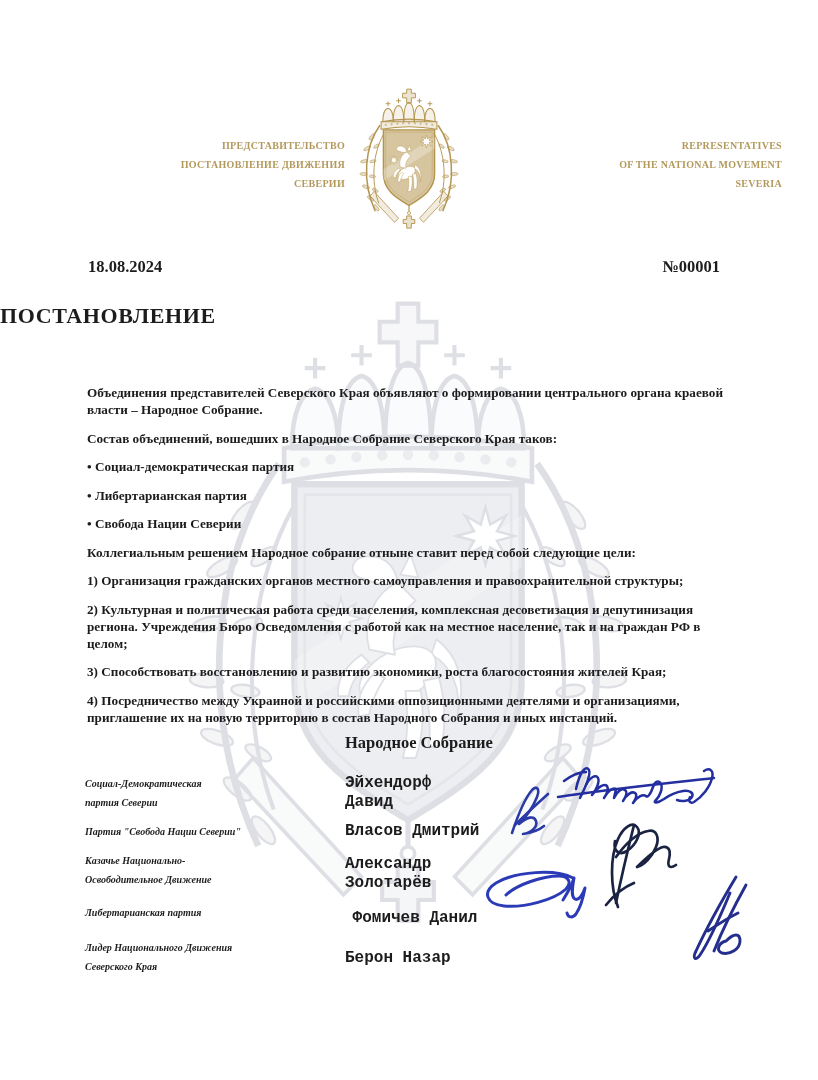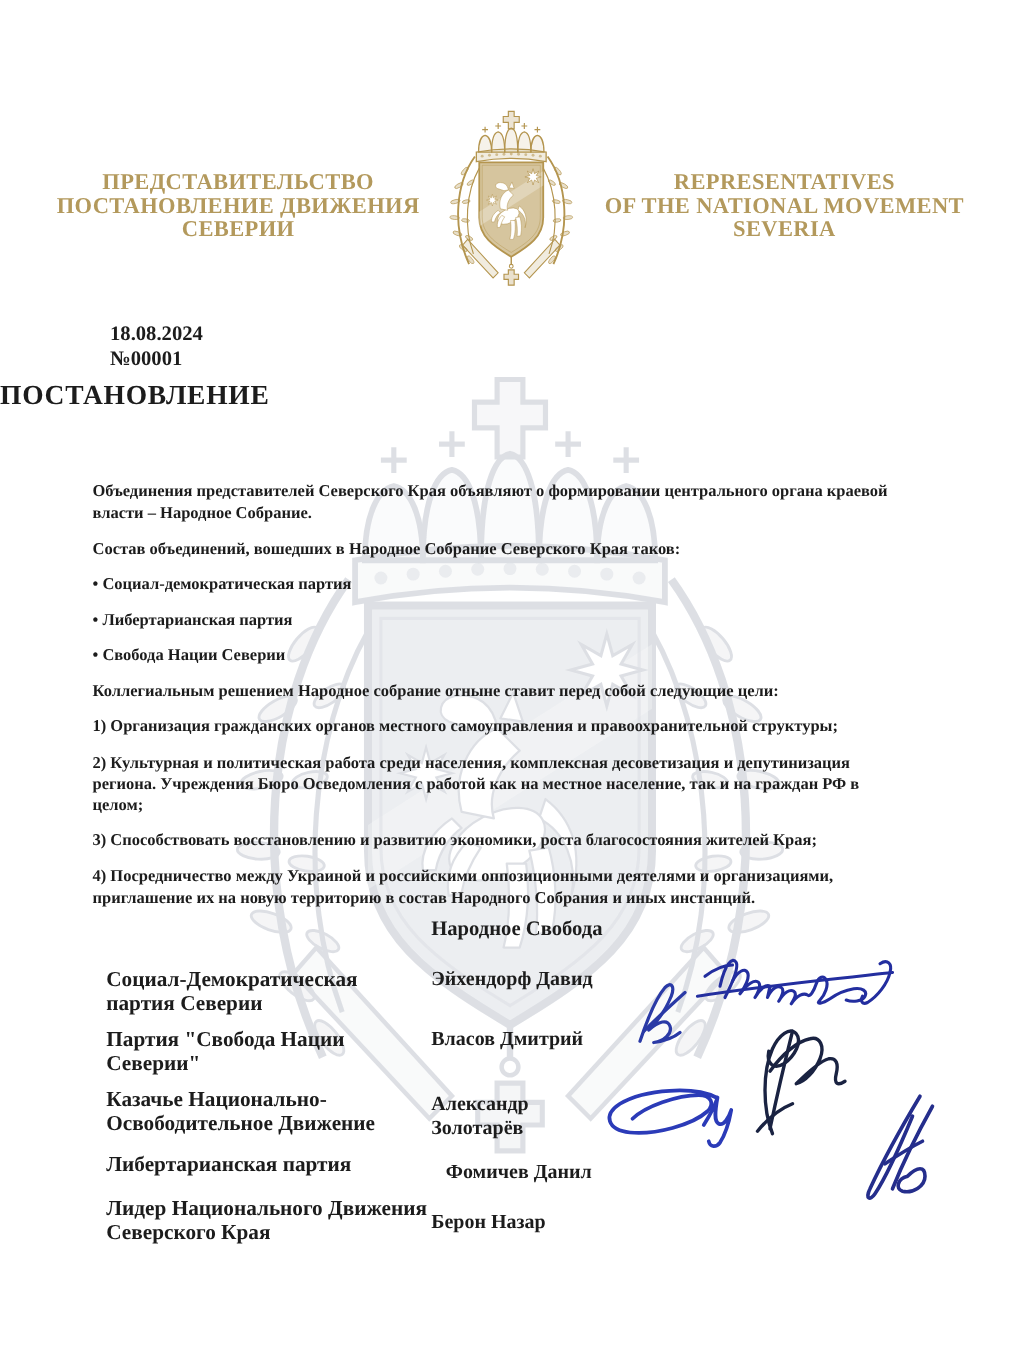--- a/index.html
+++ b/index.html
@@ -2,37 +2,37 @@
 <html><head>
 <meta charset="utf-8">
 <style>
   html,body{margin:0;padding:0;background:#fff;}
   .page{
     position:relative;width:818px;height:1080px;background:#fff;overflow:hidden;
     font-family:"Liberation Serif", "DejaVu Serif", serif;font-weight:bold;color:#1c1c1c;
   }
   
   .hdr{position:absolute;top:0;left:0;right:0;display:grid;grid-template-columns:1fr 128px 1fr;padding:0 36px;}
-  .org-block{margin-top:136px;text-align:center;color:#b3995c;font-size:18px;line-height:19px;letter-spacing:.3px;}
+  .org-block{margin-top:136px;text-align:right;color:#b3995c;font-size:10px;line-height:19px;letter-spacing:.3px;}
   .emblem-gold{width:128px;height:157px;margin-top:88px;color:#b4954f;}
   
   .watermark{position:absolute;left:124px;top:298px;width:568px;height:698px;color:#c9cdd5;opacity:.62;z-index:0;}
   .layer{position:relative;z-index:1;}
   
-  .meta-row{position:absolute;top:257px;left:88px;right:98px;display:flex;justify-content:space-between;font-size:16.5px;flex-direction:column;}
+  .meta-row{position:absolute;top:257px;left:88px;right:98px;display:flex;justify-content:space-between;font-size:16.5px;}
   .doc-title{position:absolute;top:303px;left:0;width:100%;text-align:left;font-size:22px;letter-spacing:.6px;margin:0;}
   
-  .body-text{position:absolute;top:384px;left:74px;width:652px;font-size:13.2px;line-height:17px;}
+  .body-text{position:absolute;top:384px;left:87px;width:652px;font-size:13.2px;line-height:17px;}
   .body-text p{margin:0 0 11.5px 0;}
   
   .assembly-heading{position:absolute;top:733px;left:345px;font-size:16.5px;}
   .sig-rows{position:absolute;top:774px;left:85px;width:400px;}
   .sig-row{display:grid;grid-template-columns:260px 1fr;margin-bottom:10px;}
-  .sig-org{font-size:17px;line-height:19px;white-space:pre-line;}
-  .sig-name{font-size:16px;line-height:19px;}
+  .sig-org{font-size:10px;line-height:19px;white-space:pre-line;font-style:italic;}
+  .sig-name{font-size:16px;line-height:19px;font-family:Liberation Mono, monospace;}
   .sig-row.r3 .sig-name{padding-top:4px;}
   .sig-row.r4 .sig-name{padding-top:6px;text-align:center;}
   .sig-row.r5 .sig-name{padding-top:11px;}
   
   .signatures{position:absolute;left:468px;top:745px;width:335px;height:230px;z-index:2;}
   .signatures path{fill:none;stroke-linecap:round;stroke-linejoin:round;}
   .ink-a{stroke:#232e9f;stroke-width:2.5;}
   .ink-b{stroke:#2a3aa6;stroke-width:2.6;}
   .ink-c{stroke:#2b3bb8;stroke-width:3;}
   .ink-d{stroke:#1a2342;stroke-width:2.7;}
@@ -160,21 +160,21 @@
       <p>• Социал-демократическая партия</p>
       <p>• Либертарианская партия</p>
       <p>• Свобода Нации Северии</p>
       <p>Коллегиальным решением Народное собрание отныне ставит перед собой следующие цели:</p>
       <p>1) Организация гражданских органов местного самоуправления и правоохранительной структуры;</p>
       <p>2) Культурная и политическая работа среди населения, комплексная десоветизация и депутинизация региона. Учреждения Бюро Осведомления с работой как на местное население, так и на граждан РФ в целом;</p>
       <p>3) Способствовать восстановлению и развитию экономики, роста благосостояния жителей Края;</p>
       <p>4) Посредничество между Украиной и российскими оппозиционными деятелями и организациями, приглашение их на новую территорию в состав Народного Собрания и иных инстанций.</p>
     </div>
 
-    <div class="assembly-heading">Народное Свобода</div>
+    <div class="assembly-heading">Народное Собрание</div>
 
     <div class="sig-rows">
       <div class="sig-row r1">
         <div class="sig-org">Социал-Демократическая
 партия Северии</div>
         <div class="sig-name">Эйхендорф Давид</div>
       </div>
       <div class="sig-row r2">
         <div class="sig-org">Партия "Свобода Нации Северии"</div>
         <div class="sig-name">Власов Дмитрий</div>

